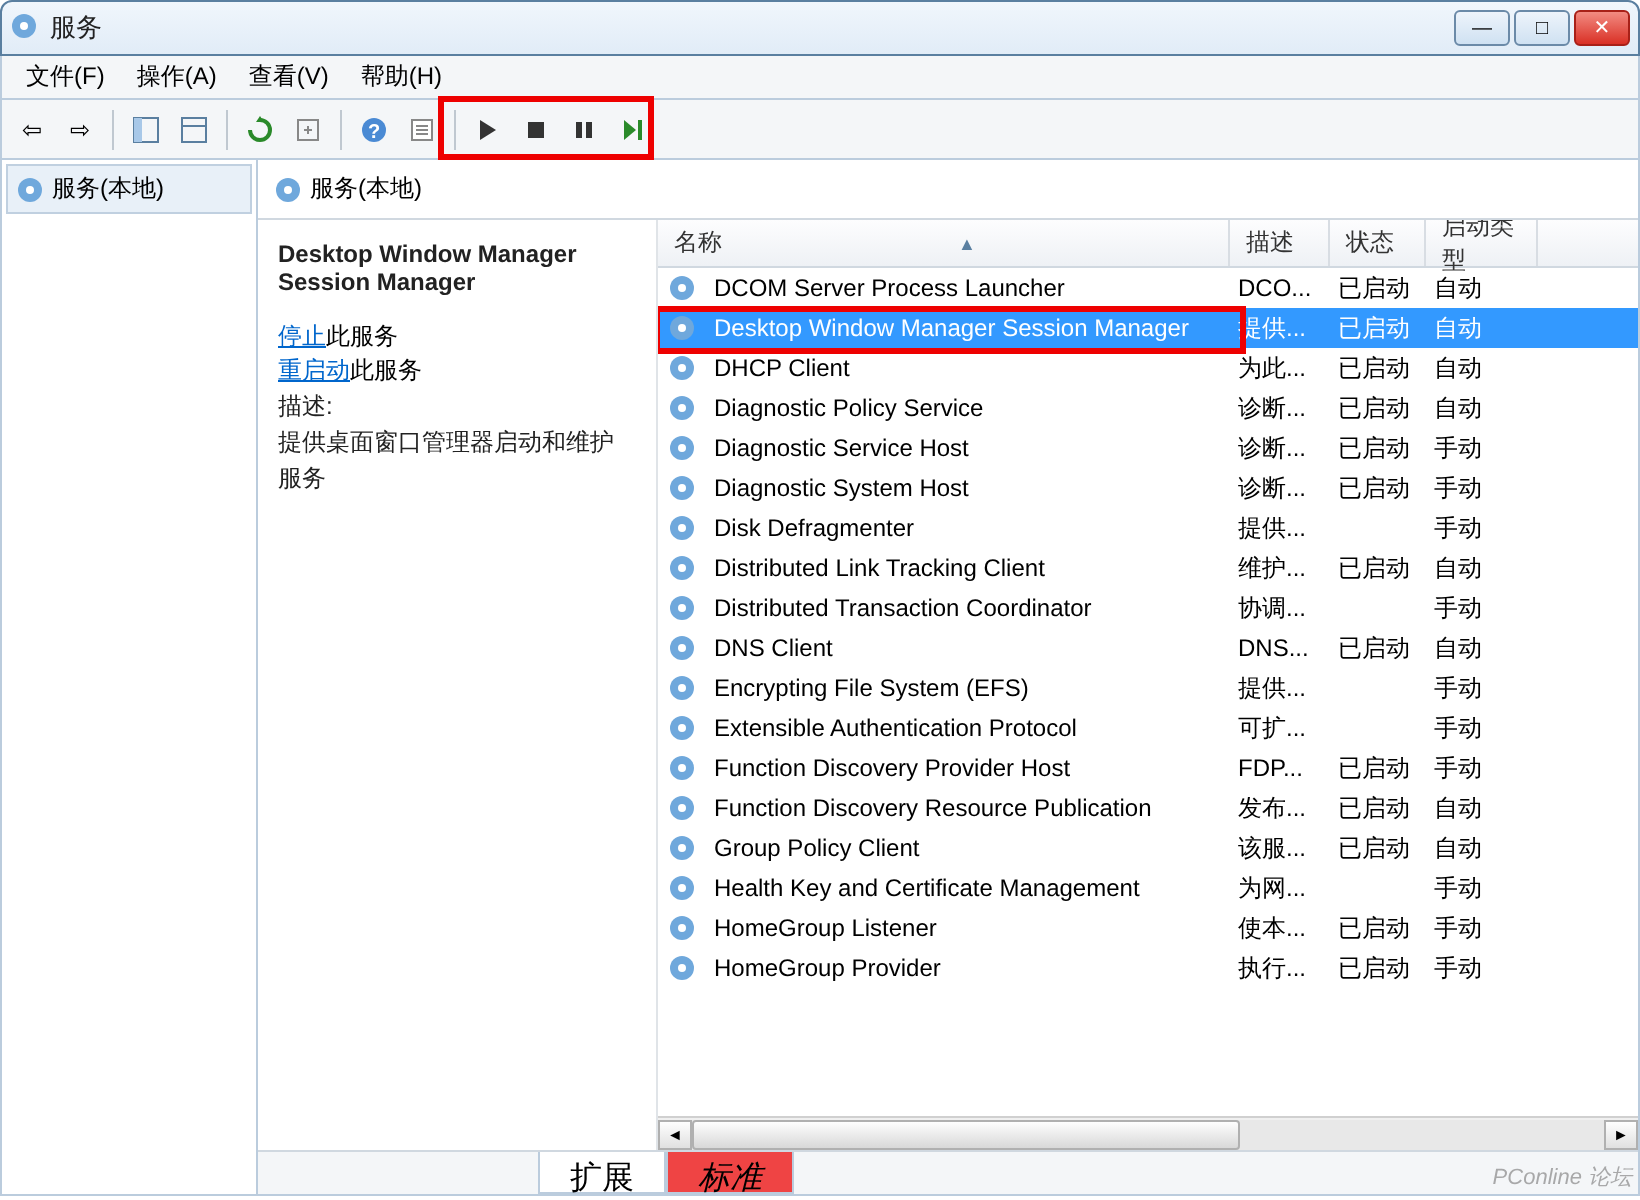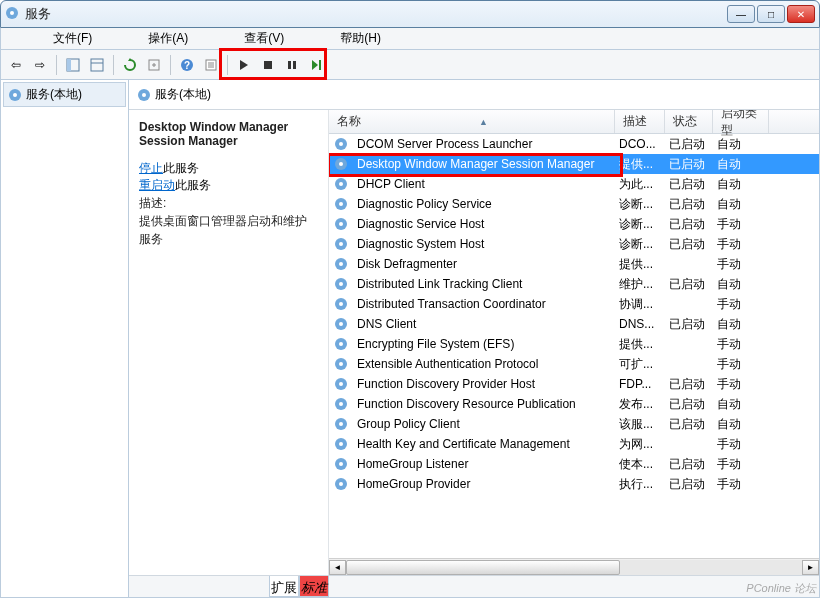--- a/index.html
+++ b/index.html
@@ -8,21 +8,21 @@
 
 .titlebar { height: 28px; background: linear-gradient(#f0f6fc, #e1ecf7); border: 1px solid #5a7fa0; display: flex; align-items: center; padding: 4px 4px; border-radius: 6px 6px 0 0; }
 .titlebar .icon { width: 16px; height: 16px; margin-right: 4px; }
 .titlebar .title { flex: 1; color: #222; font-size: 13px; }
 .winbtns { display: flex; gap: 2px; }
 .winbtn { width: 28px; height: 18px; border: 1px solid #6b8aa8; border-radius: 3px; display: flex; align-items: center; justify-content: center; background: linear-gradient(#eef4fb, #cfe1f2); font-size: 10px; cursor: pointer; }
 .winbtn.close { background: linear-gradient(#f28b82,#d93025); color: #fff; border-color: #a82018; }
 
 
 .menubar { height: 22px; border: 1px solid #bcd; border-top: none; display: flex; align-items: center; padding: 0 4px; background: #f4f6f8; }
-.menuitem { padding: 2px 8px; cursor: pointer; margin-left: 40px; }
+.menuitem { padding: 2px 8px; cursor: pointer; }
 
 
 .toolbar { height: 30px; border: 1px solid #bcd; border-top: none; display: flex; align-items: center; padding: 0 4px; background: #f4f6f8; gap: 2px; position: relative; }
 .tbtn { width: 22px; height: 22px; display: flex; align-items: center; justify-content: center; border: 1px solid transparent; border-radius: 2px; cursor: pointer; }
 .tsep { width: 1px; height: 20px; background: #c0c8d0; margin: 0 3px; }
 .redbox1 { position: absolute; left: 218px; top: -2px; width: 108px; height: 32px; border: 3px solid #e00; pointer-events: none; }
 
 
 .mainarea { display: flex; height: 518px; border: 1px solid #bcd; border-top: none; }
 .leftpane { width: 128px; border-right: 1px solid #bcd; background: #fff; padding: 2px; }
@@ -57,21 +57,21 @@
 .row .start { width: 56px; }
 
 .redbox2 { position: absolute; left: -2px; top: 19px; width: 296px; height: 24px; border: 3px solid #e00; pointer-events: none; z-index: 10; }
 
 .hscroll { height: 17px; background: #f0f0f0; border-top: 1px solid #d0d0d0; display: flex; align-items: center; }
 .hscroll .sbtn { width: 17px; height: 15px; background: linear-gradient(#fefefe,#e0e0e0); border: 1px solid #b0b0b0; display: flex; align-items: center; justify-content: center; font-size: 8px; }
 .hscroll .track { flex: 1; height: 15px; background: #e8e8e8; position: relative; }
 .hscroll .thumb { position: absolute; left: 0; width: 60%; height: 100%; background: linear-gradient(#fefefe,#d8d8d8); border: 1px solid #b0b0b0; border-radius: 2px; }
 
 .tabs { height: 22px; display: flex; border-top: 1px solid #d0d8e0; background: #f4f6f8; padding-left: 140px; }
-.tab { padding: 3px 1px; border: 1px solid #bcd; border-top: none; background: #fff; cursor: pointer; font-size: 13px; }
+.tab { padding: 3px 15px; border: 1px solid #bcd; border-top: none; background: #fff; cursor: pointer; font-size: 16px; }
 .tab.inactive { background: #ef4444; font-style: italic; }
 
 .watermark { position: absolute; right: 4px; bottom: 4px; color: #888; font-size: 11px; font-style: italic; opacity: 0.7; margin-top: 44px; }
 
 
 .gear { width: 14px; height: 14px; }
 .gear circle.outer { fill: #6fa8dc; }
 .gear circle.inner { fill: #fff; }
 </style>
 </head>

